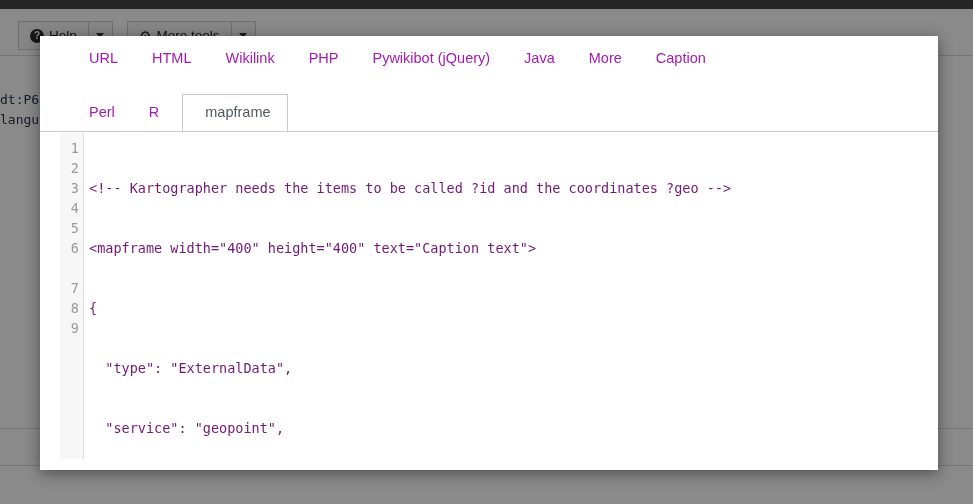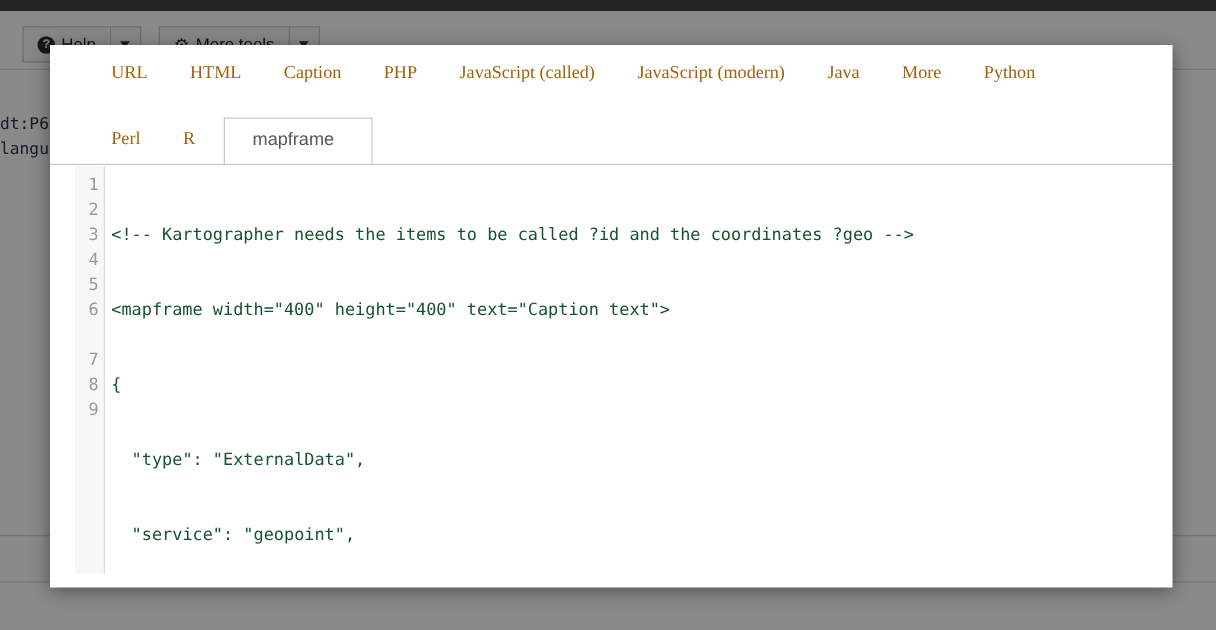--- a/index.html
+++ b/index.html
@@ -122,36 +122,35 @@
   .tab-row {
     display: flex;
     align-items: center;
     padding-left: 32px;
     height: 44px;
     gap: 0;
   }
   .tab-row.second { height: 52px; align-items: flex-end; padding-bottom: 0; }
 
   .tab-link {
-    color: #a16207;
+    color: #a21caf;
     font-size: 14.5px;
     padding: 0 17px;
     cursor: pointer;
     white-space: nowrap;
     text-decoration: none;
-    font-family: Liberation Serif, serif;
   }
   .tab-row.second .tab-link {
     padding-bottom: 12px;
   }
 
   .tab-active {
     color: #54595d;
     font-size: 14.5px;
-    padding: 9px 30px 12px 22px;
+    padding: 9px 16px 12px 22px;
     background: #fff;
     border: 1px solid #c8ccd1;
     border-bottom: 1px solid #fff;
     position: relative;
     top: 1px;
     white-space: nowrap;
     margin-left: 6px;
   }
 
   .tab-underline {
@@ -186,21 +185,21 @@
     padding-right: 4px;
     flex: none;
     user-select: none;
   }
   .gutter div { height: 20px; }
   .gutter div.tall { height: 40px; }
 
   .code {
     flex: 1;
     padding: 5px 0 0 5px;
-    color: #14532d;
+    color: #701a75;
     white-space: pre-wrap;
     word-break: break-word;
     overflow: hidden;
   }
   .code .ln { display: block; }
 </style>
 </head>
 <body>
 
 <div id="screen">
@@ -240,27 +239,26 @@
 
   <div class="veil"></div>
 
   <div class="modal">
 
     <div class="tabs-area">
 
       <div class="tab-row">
         <span class="tab-link">URL</span>
         <span class="tab-link">HTML</span>
-        <span class="tab-link">Caption</span>
+        <span class="tab-link">Wikilink</span>
         <span class="tab-link">PHP</span>
-        <span class="tab-link">JavaScript (called)</span>
-        <span class="tab-link">JavaScript (modern)</span>
+        <span class="tab-link">Pywikibot (jQuery)</span>
         <span class="tab-link">Java</span>
         <span class="tab-link">More</span>
-        <span class="tab-link">Python</span>
+        <span class="tab-link">Caption</span>
       </div>
 
       <div class="tab-row second">
         <span class="tab-link">Perl</span>
         <span class="tab-link">R</span>
         <span class="tab-active">mapframe</span>
       </div>
 
       <div class="tab-underline"></div>
     </div>

